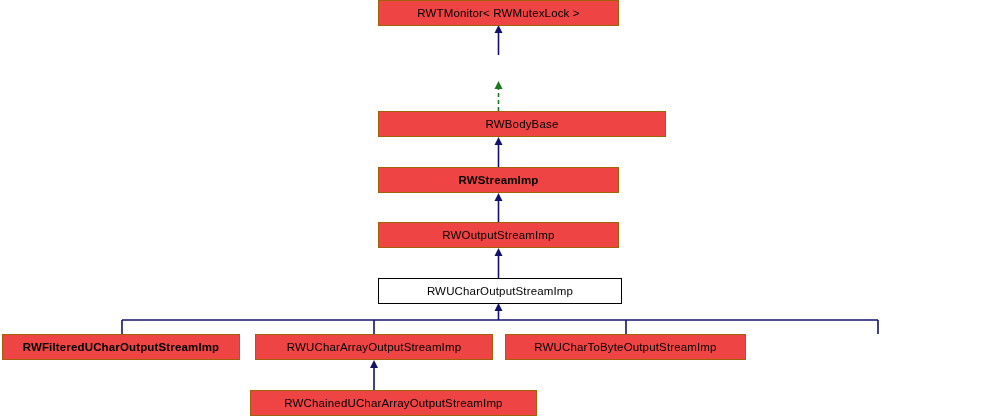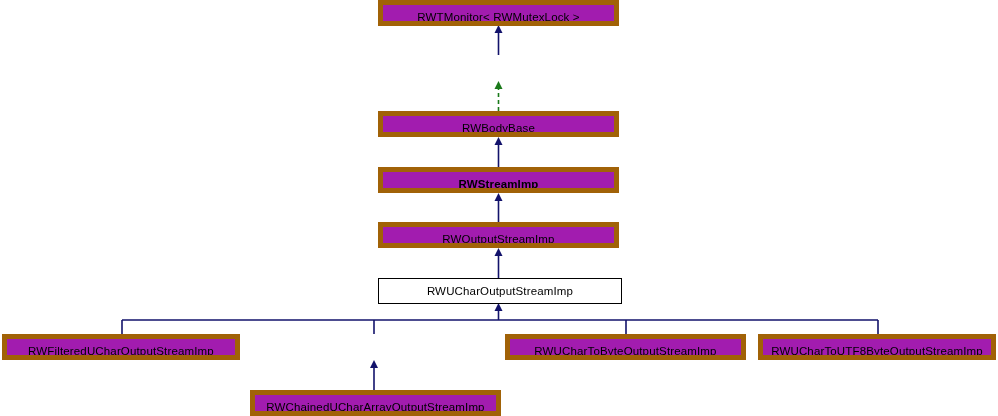--- a/index.html
+++ b/index.html
@@ -21,22 +21,22 @@
     height: 26px;
     line-height: 24px;
     text-align: center;
     font-size: 11.5px;
     color: #000000;
     letter-spacing: 0.15px;
     white-space: nowrap;
     overflow: hidden;
   }
   .node.filled {
-    background: #a21caf;
-    border: 5px solid #a16207;
+    background: #ef4444;
+    border: 1px solid #a16207;
   }
   .node.current {
     background: #ffffff;
     border: 1px solid #000000;
   }
   svg.edges {
     position: absolute;
     left: 0;
     top: 0;
     width: 998px;
@@ -108,30 +108,30 @@
 
     <g>
       <line class="edge-line" x1="374" y1="390" x2="374" y2="366"></line>
       <polygon class="arrow-head" points="374,360 370,368 378,368"></polygon>
     </g>
   </svg>
 
   <div class="node filled" style="left:378px; top:0px; width:241px;">RWTMonitor&lt; RWMutexLock &gt;</div>
 
 
-  <div class="node filled" style="left:378px; top:111px; width:241px;">RWBodyBase</div>
+  <div class="node filled" style="left:378px; top:111px; width:288px;">RWBodyBase</div>
 
   <div class="node filled" style="left:378px; top:167px; width:241px;font-weight:bold;">RWStreamImp</div>
 
   <div class="node filled" style="left:378px; top:222px; width:241px;">RWOutputStreamImp</div>
 
   <div class="node current" style="left:378px; top:278px; width:244px;">RWUCharOutputStreamImp</div>
 
-  <div class="node filled" style="left:2px; top:334px; width:238px;">RWFilteredUCharOutputStreamImp</div>
+  <div class="node filled" style="left:2px; top:334px; width:238px;font-weight:bold;">RWFilteredUCharOutputStreamImp</div>
 
+  <div class="node filled" style="left:255px; top:334px; width:238px;">RWUCharArrayOutputStreamImp</div>
 
   <div class="node filled" style="left:505px; top:334px; width:241px;">RWUCharToByteOutputStreamImp</div>
 
-  <div class="node filled" style="left:758px; top:334px; width:238px;">RWUCharToUTF8ByteOutputStreamImp</div>
 
-  <div class="node filled" style="left:250px; top:390px; width:251px;">RWChainedUCharArrayOutputStreamImp</div>
+  <div class="node filled" style="left:250px; top:390px; width:287px;">RWChainedUCharArrayOutputStreamImp</div>
 
 </div>
 
 </body></html>

